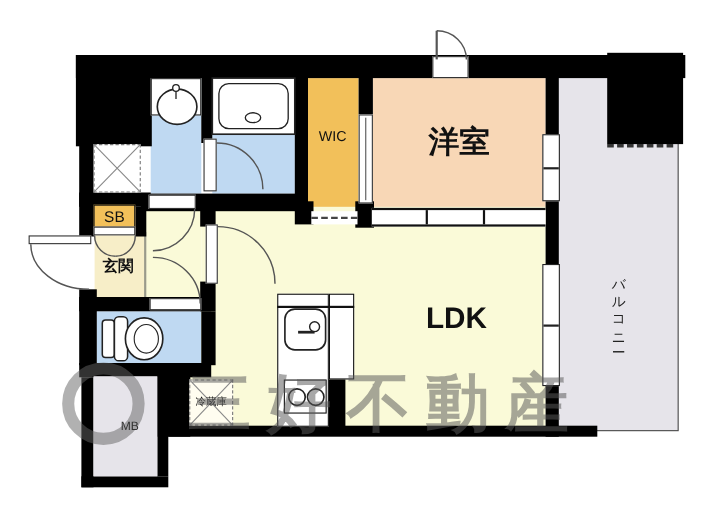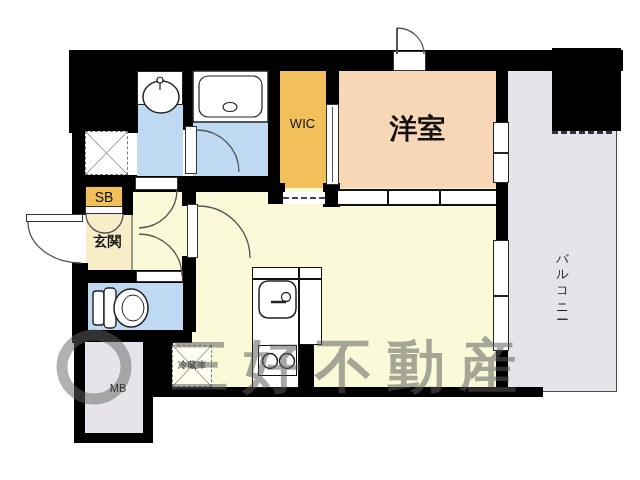--- a/index.html
+++ b/index.html
@@ -139,20 +139,21 @@
       <line x1="173" y1="346" x2="211" y2="386"></line>
       <line x1="211" y1="346" x2="173" y2="386"></line>
     </g>
     <circle cx="94" cy="367" r="32" fill="none" stroke="rgba(100,100,100,0.5)" stroke-width="11"></circle>
   </svg>
 
   <div class="abs lbl" style="left:339px;top:88px;width:157px;height:82px;flex-direction:row;font-weight:700;font-size:28px;line-height:1.1;">
     <span>洋室</span>
   </div>
   <div class="abs lbl" style="left:350px;top:256px;width:130px;height:68px;flex-direction:column;font-weight:700;font-size:27px;line-height:1.1;">
+    <span>LDK</span>
   </div>
   <div class="abs lbl" style="left:279px;top:111px;width:47px;height:24px;font-size:13px;font-weight:400;">WIC</div>
   <div class="abs lbl" style="left:552px;top:220px;width:20px;height:120px;">
     <span style="writing-mode:vertical-rl;font-size:12.5px;letter-spacing:3px;color:#222;">バルコニー</span>
   </div>
   <div class="abs lbl" style="left:84px;top:233px;width:47px;height:18px;font-size:14px;font-weight:700;">玄関</div>
   <div class="abs lbl" style="left:85px;top:187px;width:38px;height:19px;font-size:14px;font-weight:400;">SB</div>
   <div class="abs lbl" style="left:85px;top:380px;width:66px;height:15px;font-size:11px;color:#333;">MB</div>
   <div class="abs lbl" style="left:172px;top:359px;width:40px;height:13px;font-size:9.5px;">冷蔵庫</div>
 

